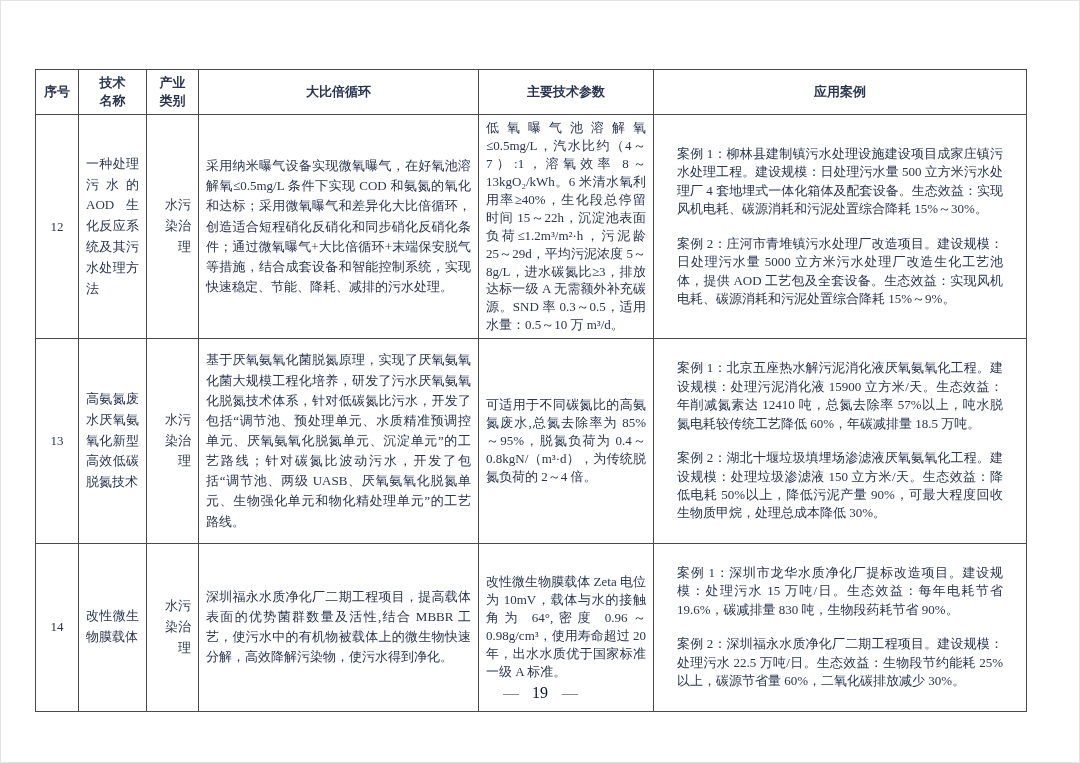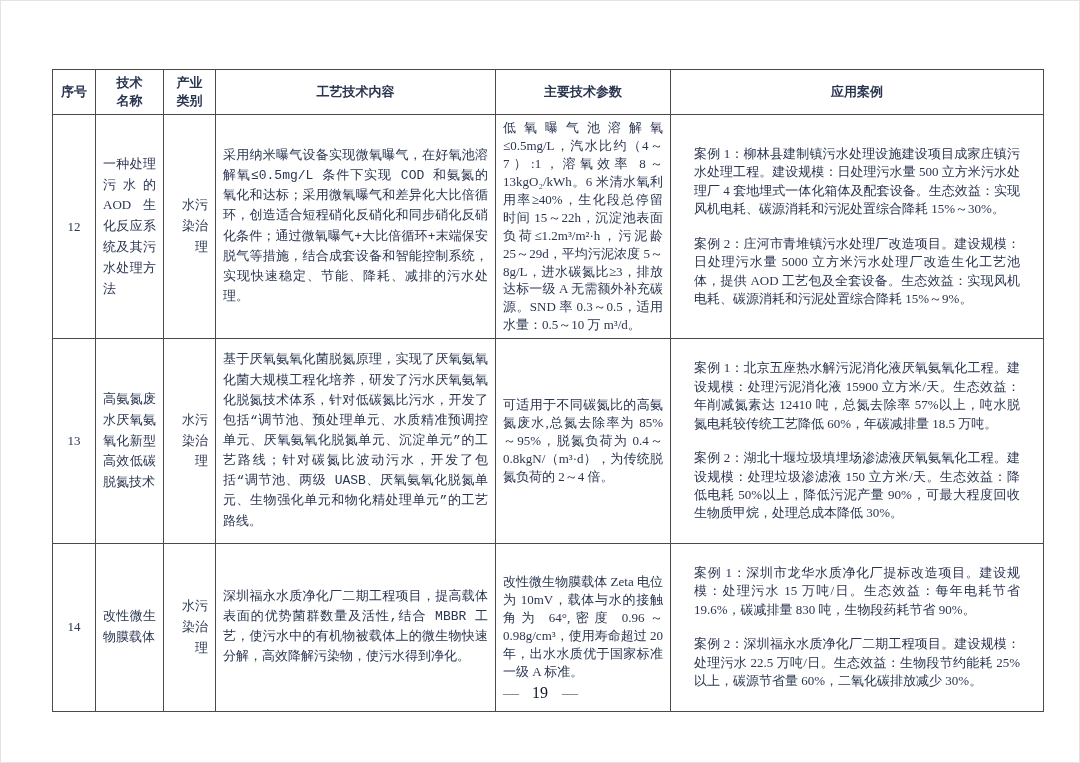--- a/index.html
+++ b/index.html
@@ -11,21 +11,21 @@
     position:relative;
     overflow:hidden;
   }
   .page{
     position:absolute;inset:0;
     border:1px solid #e3e3e3;
     box-sizing:border-box;
   }
   table.tech{
     position:absolute;
-    left:51px;top:68px;
+    left:34px;top:68px;
     width:991px;
     border-collapse:collapse;
     table-layout:fixed;
   }
   table.tech td,table.tech th{
     border:1px solid #4a4a4a;
     box-sizing:border-box;
     vertical-align:middle;
     font-size:13px;
     padding:4px 7px;
@@ -49,21 +49,20 @@
   }
   td.cat{
     text-align:right;
     line-height:1.6;
     padding:4px 6px;
   }
   td.proc{
     text-align:justify;
     line-height:1.55;
     padding:4px 10px;
-    font-family:Liberation Mono, monospace;
   }
   td.param{
     text-align:justify;
     line-height:1.38;
     padding:4px 6px;
   }
   td.cases{
     text-align:justify;
     line-height:1.42;
     padding:6px 9px;
@@ -101,21 +100,21 @@
         <col style="width:175px">
         <col style="width:373px">
     </colgroup>
     <tbody>
         <tr>
       <th class="hdr">序号</th>
       <th class="hdr">技术
 名称</th>
       <th class="hdr">产业
 类别</th>
-      <th class="hdr">工艺技术内容</th>
+      <th class="hdr">大比倍循环</th>
       <th class="hdr">主要技术参数</th>
       <th class="hdr">应用案例</th>
     </tr>
 
     <tr class="r12">
       <td class="num">12</td>
       <td class="name">一种处理污水的 AOD 生化反应系统及其污水处理方法</td>
       <td class="cat">水污染治理</td>
       <td class="proc">采用纳米曝气设备实现微氧曝气，在好氧池溶解氧≤0.5mg/L 条件下实现 COD 和氨氮的氧化和达标；采用微氧曝气和差异化大比倍循环，创造适合短程硝化反硝化和同步硝化反硝化条件；通过微氧曝气+大比倍循环+末端保安脱气等措施，结合成套设备和智能控制系统，实现快速稳定、节能、降耗、减排的污水处理。</td>
       <td class="param">低氧曝气池溶解氧≤0.5mg/L，汽水比约（4～7）:1，溶氧效率 8～13kgO₂/kWh。6 米清水氧利用率≥40%，生化段总停留时间 15～22h，沉淀池表面负荷≤1.2m³/m²·h，污泥龄 25～29d，平均污泥浓度 5～8g/L，进水碳氮比≥3，排放达标一级 A 无需额外补充碳源。SND 率 0.3～0.5，适用水量：0.5～10 万 m³/d。</td>

